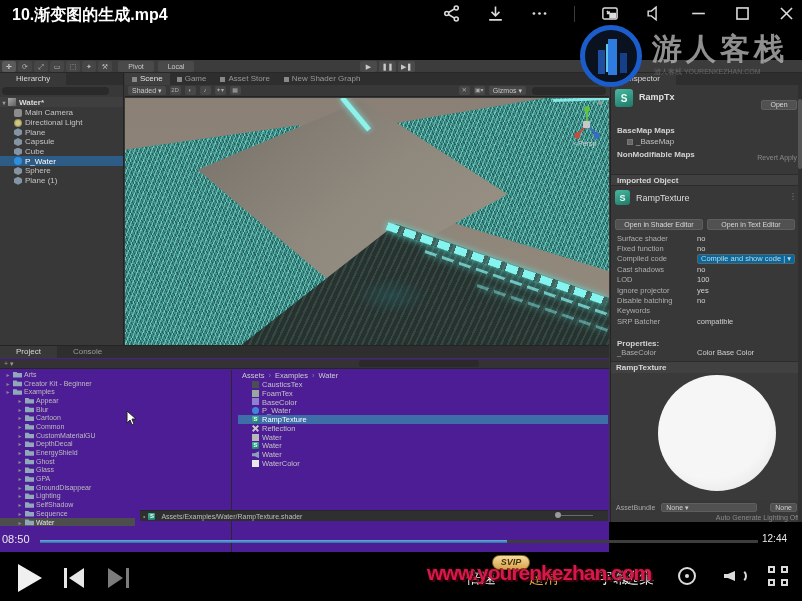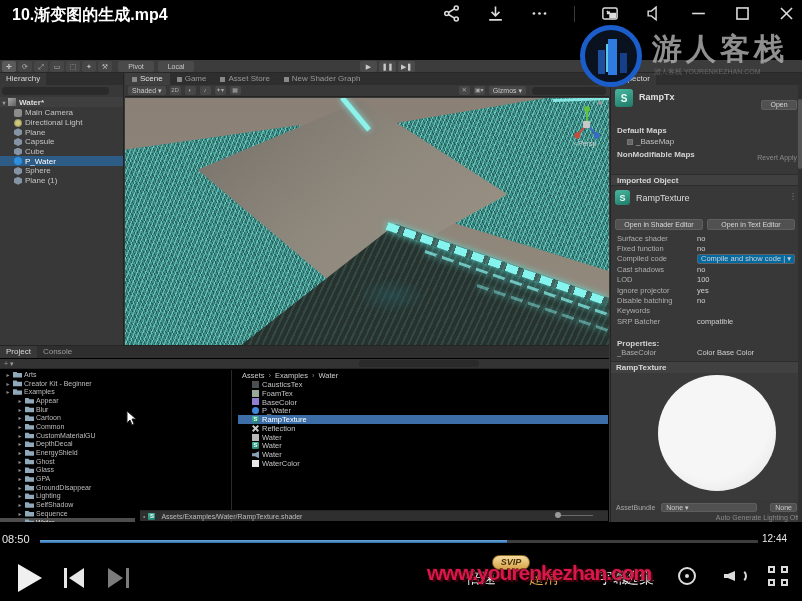--- a/index.html
+++ b/index.html
@@ -29,21 +29,21 @@
   #u-toolbar { position:absolute; left:0; top:0; right:0; height:13px; background:#3c3c3c; border-bottom:1px solid #282828; }
   .tool { position:absolute; top:1px; width:14px; height:11px; background:#464646; border-radius:2px;
       color:#b5b5b5; font-size:7px; line-height:11px; text-align:center; }
   .tool.on { background:#5a5a5a; color:#eee; }
   .tbtn { position:absolute; top:1px; height:11px; background:#4a4a4a; border-radius:2px; color:#c8c8c8;
       font-size:7px; line-height:11px; text-align:center; }
 
   
   #hierarchy { position:absolute; left:0; top:13px; width:124px; height:272px; background:#383838; border-right:1px solid #242424; }
   .tabrow { height:12px; background:#2e2e2e; display:flex; align-items:flex-end; }
-  .ptab { height:12px; line-height:12px; padding:0 6px; font-size:8px; color:#9a9a9a; background:#2e2e2e; }
+  .ptab { height:12px; line-height:12px; padding:0 16px; font-size:8px; color:#9a9a9a; background:#2e2e2e; }
   .ptab.active { background:#383838; color:#d8d8d8; }
   #h-search { position:absolute; left:2px; top:14px; right:14px; height:8px; background:#2a2a2a; border-radius:4px; }
   #h-sceneRow { position:absolute; left:0; top:24px; right:0; height:10px; background:#3f3f3f; display:flex;
       align-items:center; font-weight:bold; color:#dadada; }
   #h-items { position:absolute; left:0; top:35px; right:0; }
   .hrow { height:9.7px; display:flex; align-items:center; padding-left:14px; color:#c4c4c4; }
   .hrow.selected { background:#2d5c87; color:#fff; }
   .oicon { width:8px; height:8px; margin-right:3px; flex:none; }
   .icon-camera { background:#8c8c8c; border-radius:2px; }
   .icon-light { background:radial-gradient(circle,#cfc87a 40%,#8a875a 70%); border-radius:50%; }
@@ -132,21 +132,21 @@
   #preview-sphere { position:absolute; left:47px; top:2px; width:118px; height:116px; border-radius:50%;
       background:radial-gradient(circle at 45% 40%, #f6f6f6 60%, #dedede); }
   #assetbundle { position:absolute; left:0; top:428px; right:0; height:12px; display:flex; align-items:center;
       gap:6px; padding:0 5px; color:#a8a8a8; font-size:7px; }
   .abdd { background:#515151; border:1px solid #5e5e5e; border-radius:2px; height:9px; line-height:7px; padding:0 4px; color:#ccc; }
   #lighting-status { position:absolute; right:3px; top:441px; font-size:7px; color:#8a8a8a; }
   #insp-scroll { position:absolute; right:0; top:12px; bottom:0; width:4px; background:#303030; }
   #insp-thumb { position:absolute; right:0; top:14px; width:4px; height:70px; background:#555; border-radius:2px; }
 
   
-  #project { position:absolute; left:0; top:285px; width:609px; height:177px; background:#000000; border-top:1px solid #242424; }
+  #project { position:absolute; left:0; top:285px; width:609px; height:207px; background:#4c1d95; border-top:1px solid #242424; }
   #p-toolbar { position:absolute; left:0; top:13px; right:0; height:10px; background:#333; border-bottom:1px solid #262626; }
   #p-search { position:absolute; right:130px; top:1px; width:120px; height:7px; background:#2a2a2a; border-radius:3px; }
   #p-tree { position:absolute; left:0; top:24px; width:232px; bottom:0; border-right:1px solid #2a2a2a; overflow:hidden; }
   .trow { height:8.7px; display:flex; align-items:center; gap:2px; color:#bdbdbd; font-size:7px; }
   .trow.selected { background:#4d4d4d; width:135px; color:#e6e6e6; }
   .foldicon { width:9px; height:7px; flex:none; background:#8fa9ba;
       clip-path:polygon(0 15%, 40% 15%, 50% 32%, 100% 32%, 100% 95%, 0 95%); }
   .farrow { width:6px; color:#8a8a8a; font-size:6px; flex:none; text-align:center; }
   #p-crumbs { position:absolute; left:240px; top:24px; height:10px; display:flex; align-items:center; font-size:7.5px; color:#cccccc; }
   .crumb { padding:0 2px; }
@@ -405,21 +405,21 @@
     </div>
 
     <div id="inspector">
       <div class="tabrow">
         <span class="ptab active">Inspector</span>
       </div>
       <div class="shader-badge" style="position:absolute;left:4px;top:16px;width:18px;height:18px;font-size:10px"></div>
       <div id="insp-name">RampTx</div>
       <div id="insp-open" class="btn">Open</div>
 
-      <div class="sect" style="top:53px">Default Maps</div>
+      <div class="sect" style="top:53px">BaseMap Maps</div>
       <div class="subrow" style="top:64px">
         <span class="sq"></span>
         <span>_BaseMap</span>
       </div>
       <div class="sect" style="top:77px">NonModifiable Maps</div>
       <div id="revert-apply">Revert   Apply</div>
 
       <div id="imported-bar">Imported Object</div>
       <div class="shader-badge" style="position:absolute;left:4px;top:117px;width:15px;height:15px;font-size:9px"></div>
       <div id="insp-sub-name">RampTexture</div>

